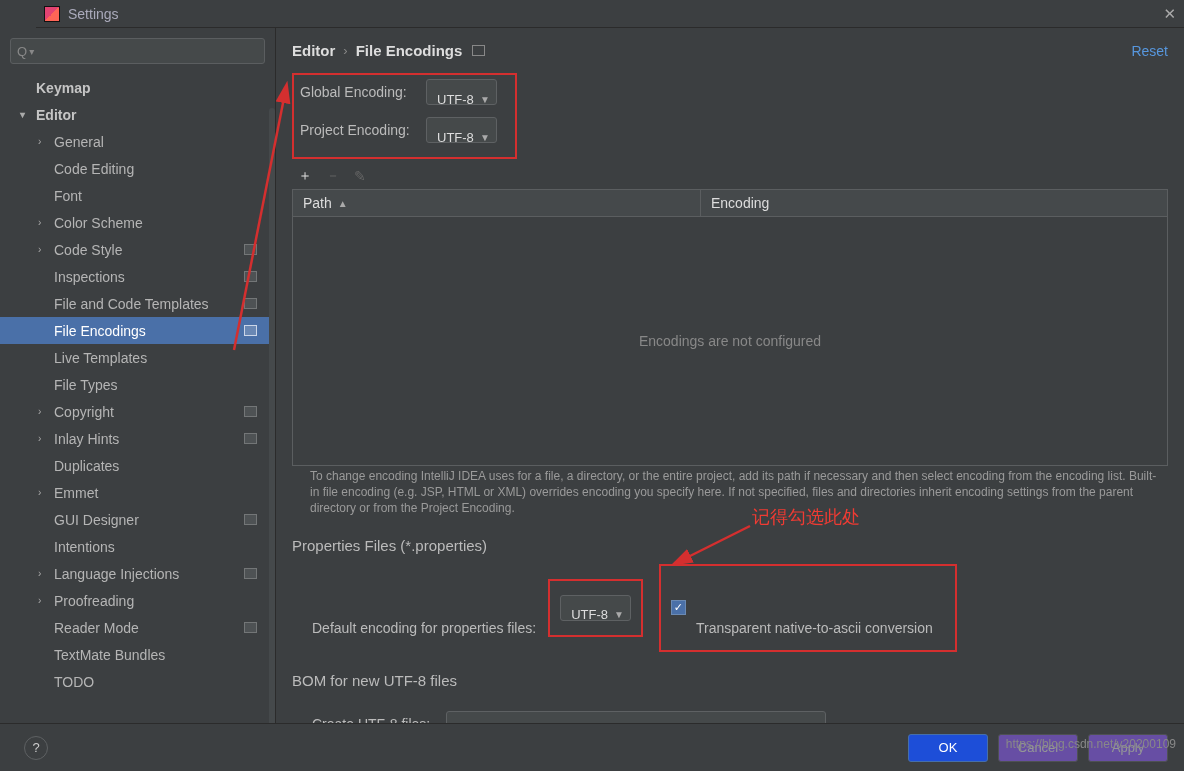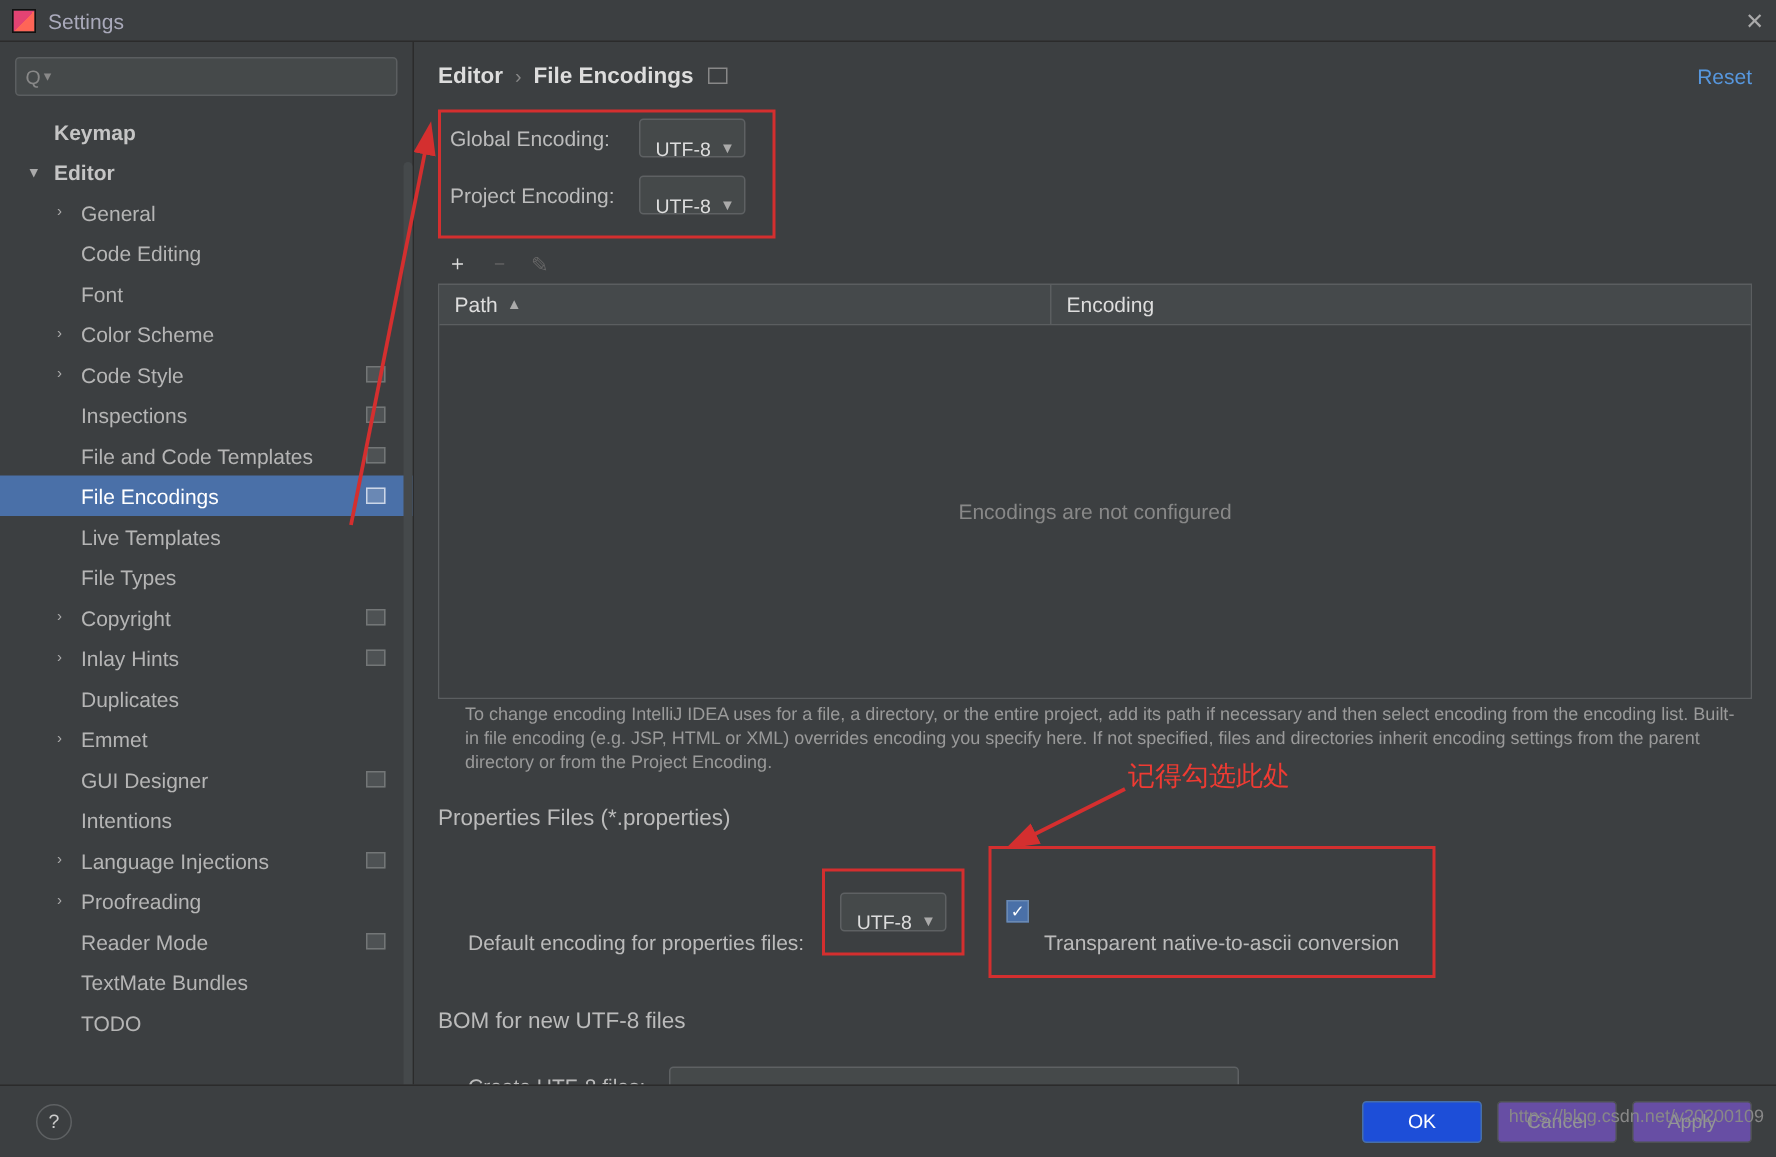--- a/index.html
+++ b/index.html
@@ -1,18 +1,18 @@
 <!DOCTYPE html>
 <html><head>
 <meta charset="utf-8">
 <style>
   * { box-sizing: border-box; margin: 0; padding: 0; }
   body { font-family: "Segoe UI", Arial, sans-serif; font-size: 13px; background: #3c3f41; color: #bbb; width:1184px; height:771px; overflow:hidden; position:relative; }
 
-  .titlebar { height:28px; display:flex; align-items:center; padding:0 8px; background:#3c3f41; border-bottom:1px solid #2b2b2b; }
+  .titlebar { height:28px; display:flex; align-items:center; padding:0 8px; background:#3c3f41; border-bottom:1px solid #2b2b2b;margin-left:36px; }
   .titlebar .logo { width:16px; height:16px; background:linear-gradient(135deg,#e34373 50%,#fe6557 50%); border:1px solid #111; margin-right:8px; display:flex; align-items:center; justify-content:center;}
   .titlebar .title { color:#aab; font-size:14px; }
   .titlebar .close { margin-left:auto; cursor:pointer; font-size:15px; color:#aaa; }
 
   .body { display:flex; height:calc(100% - 28px - 48px); }
 
   .sidebar { width:276px; padding:6px 0; background:#3c3f41; border-right:1px solid #2b2b2b; position:relative;}
   .sidebar-scroll{ position:absolute; right:0; top:80px; width:6px; height:650px; background:#45494b; border-radius:3px; }
   .search { margin:4px 10px 10px 10px; height:26px; background:#45494a; border:1px solid #5b5e60; border-radius:3px; display:flex; align-items:center; padding:0 6px;}
   .search .mag { color:#888; font-size:13px; }

